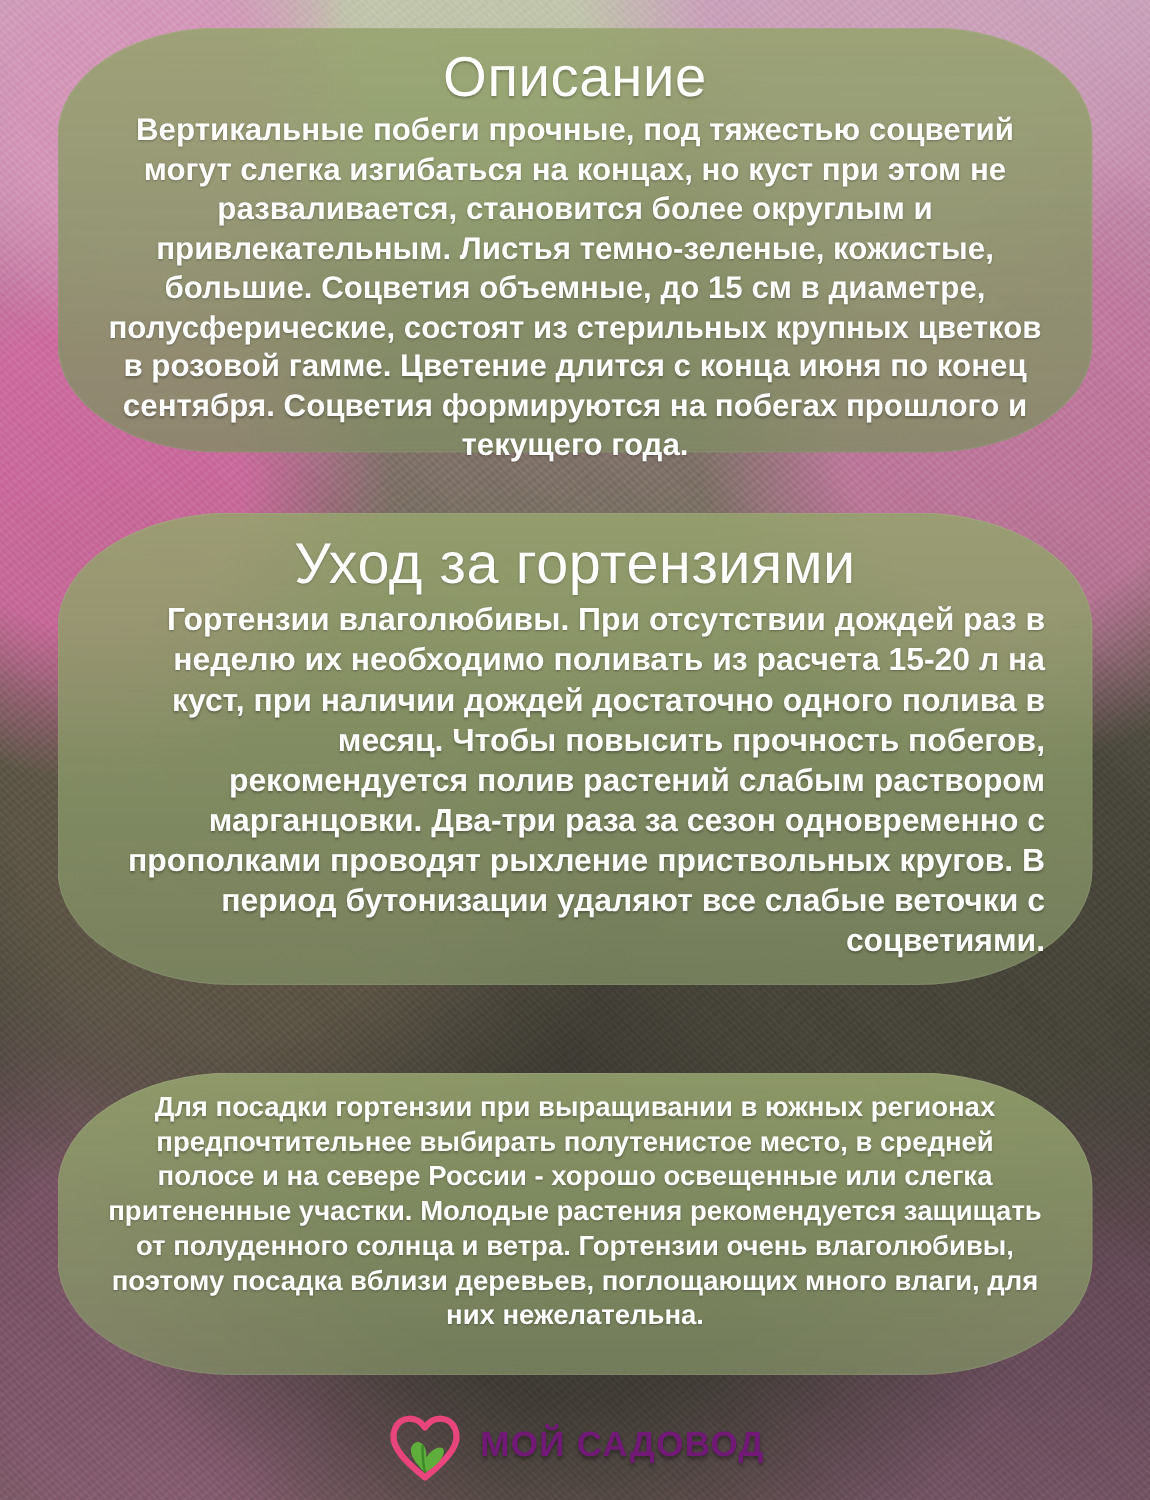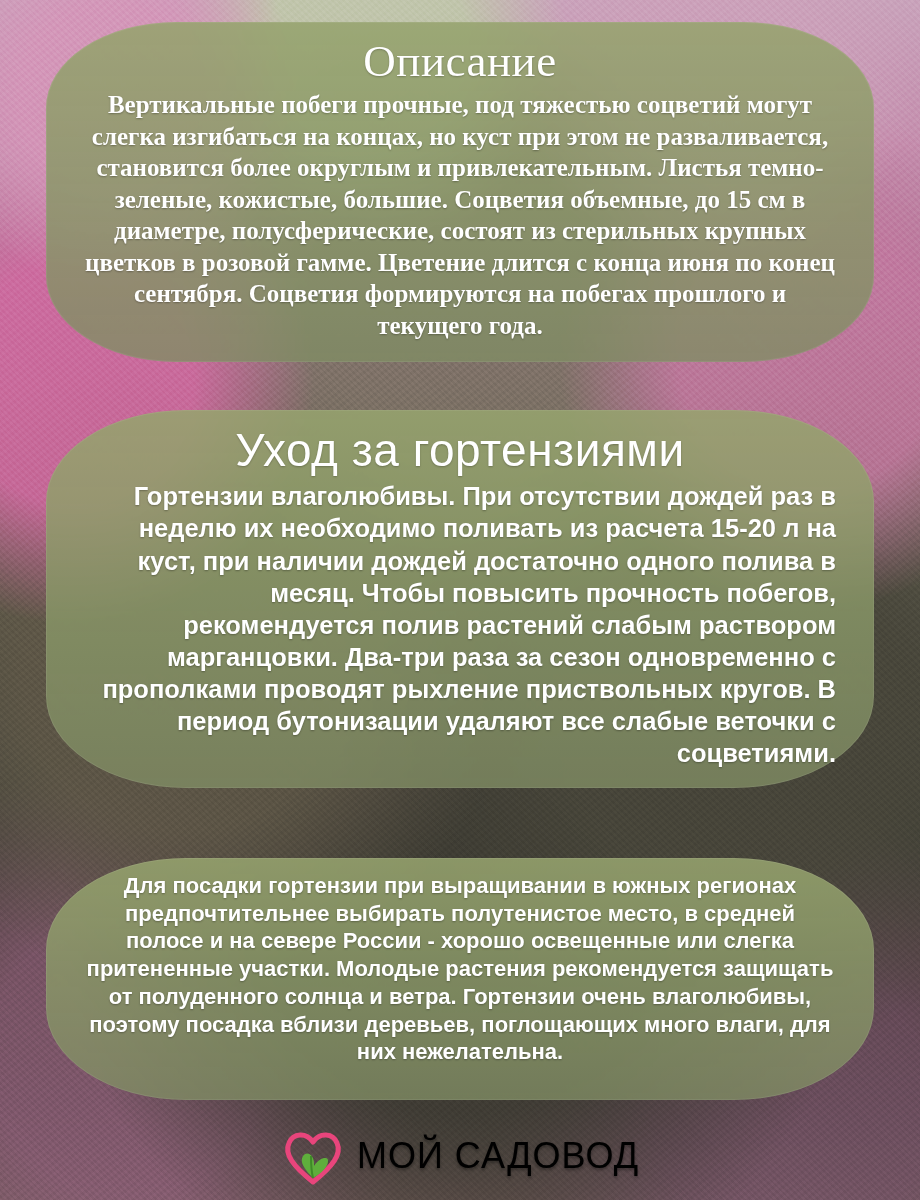--- a/index.html
+++ b/index.html
@@ -81,21 +81,20 @@
     color: #ffffff;
     margin: 4px;
     text-shadow: 0 1px 2px rgba(0,0,0,0.30);
   }
 
   
   #card-description {
     top: 22px;
     height: 340px;
     border-radius: 130px / 86px;
-    font-family: Liberation Serif, serif;
   }
   #card-description .card-body {
     font-size: 25px;
     line-height: 1.26;
   }
 
   #card-care {
     top: 410px;
     height: 378px;
     border-radius: 140px / 92px;
@@ -136,23 +135,23 @@
     gap: 12px;
     pointer-events: none;
   }
   .wm-heart {
     width: 64px;
     height: 60px;
     position: relative;
     flex: 0 0 auto;
   }
   .wm-text {
-    font-size: 36px;
-    font-weight: normal;
-    color: #000000;
+    font-size: 28px;
+    font-weight: bold;
+    color: #701a75;
     letter-spacing: 1px;
     text-shadow: 0 2px 3px rgba(0,0,0,0.35);
   }
 </style>
 </head>
 <body>
 
 <div class="bg"></div>
 <div class="bg-noise"></div>
 

